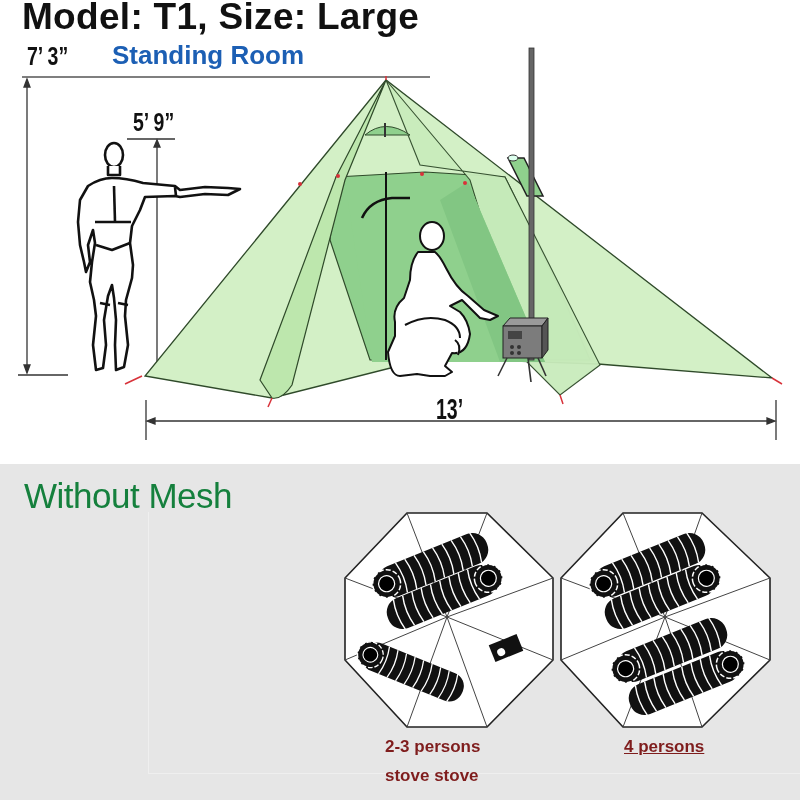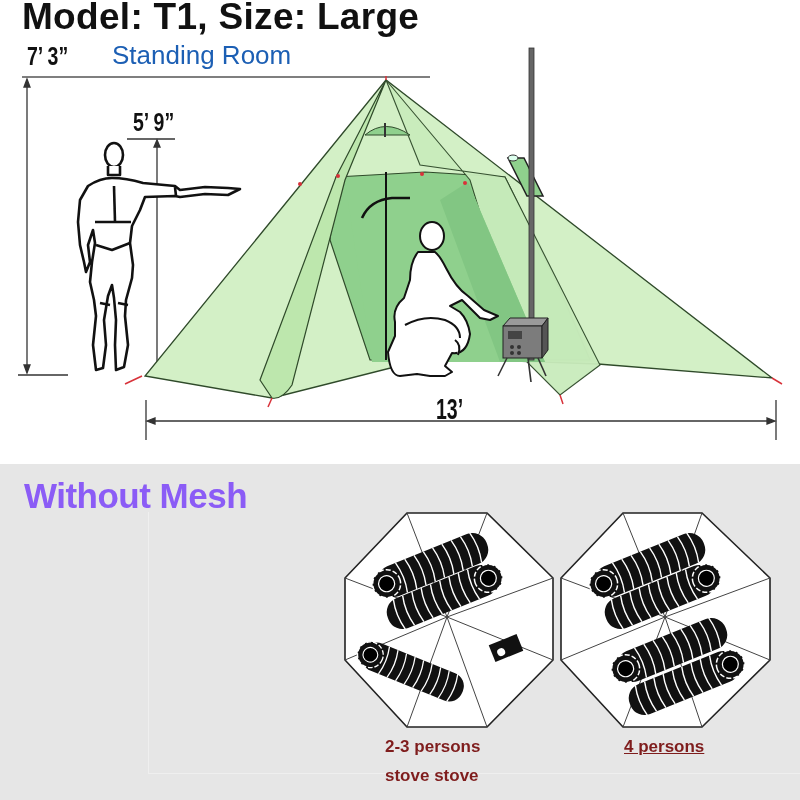--- a/index.html
+++ b/index.html
@@ -1,26 +1,26 @@
 <!DOCTYPE html>
 <html><head>
 <meta charset="utf-8">
 <style>
   * { margin:0; padding:0; box-sizing:border-box; }
   html, body { width:800px; height:800px; overflow:hidden; background:#ffffff; }
   body { position:relative; font-family:"Liberation Sans", "DejaVu Sans", sans-serif; }
   .abs { position:absolute; }
   #title { left:22px; top:-4px; font-size:37px; font-weight:bold; color:#111; letter-spacing:0.3px; white-space:nowrap; }
   #tall-dim { left:27px; top:42px; font-size:25px; font-weight:bold; color:#111; transform:scaleX(0.78); transform-origin:left top; white-space:nowrap; }
-  #standing { left:112px; top:40px; font-size:26px; color:#1c5fb4; white-space:nowrap; }
+  #standing { left:112px; top:40px; font-size:26px; color:#1c5fb4; white-space:nowrap;font-weight:bold; }
   #person-dim { left:133px; top:108px; font-size:25px; font-weight:bold; color:#111; transform:scaleX(0.78); transform-origin:left top; white-space:nowrap; }
   #width-dim { left:436px; top:392px; font-size:30px; font-weight:bold; color:#111; transform:scaleX(0.65); transform-origin:left top; white-space:nowrap; }
   #panel { left:0; top:464px; width:800px; height:336px; background:#e6e6e6; }
   #panel-inner { left:148px; top:48px; width:652px; height:262px; border-left:1px solid #efefef; border-bottom:1px solid #efefef; }
-  #mesh-title { left:24px; top:476px; font-size:35px; font-weight:bold; color:#8b5cf6; white-space:nowrap; letter-spacing:-0.5px; }
+  #mesh-title { left:24px; top:476px; font-size:35px; font-weight:normal; color:#15803d; white-space:nowrap; letter-spacing:-0.5px; }
   .cap { font-size:17px; font-weight:bold; color:#7f1d1d; line-height:29px; white-space:nowrap; }
   #cap1 { left:385px; top:732px; }
   #cap2 { left:624px; top:732px;text-decoration:underline; }
   svg { position:absolute; left:0; top:0; }
 </style>
 </head>
 <body>
 
 <svg width="800" height="460" viewBox="0 0 800 460">
 

